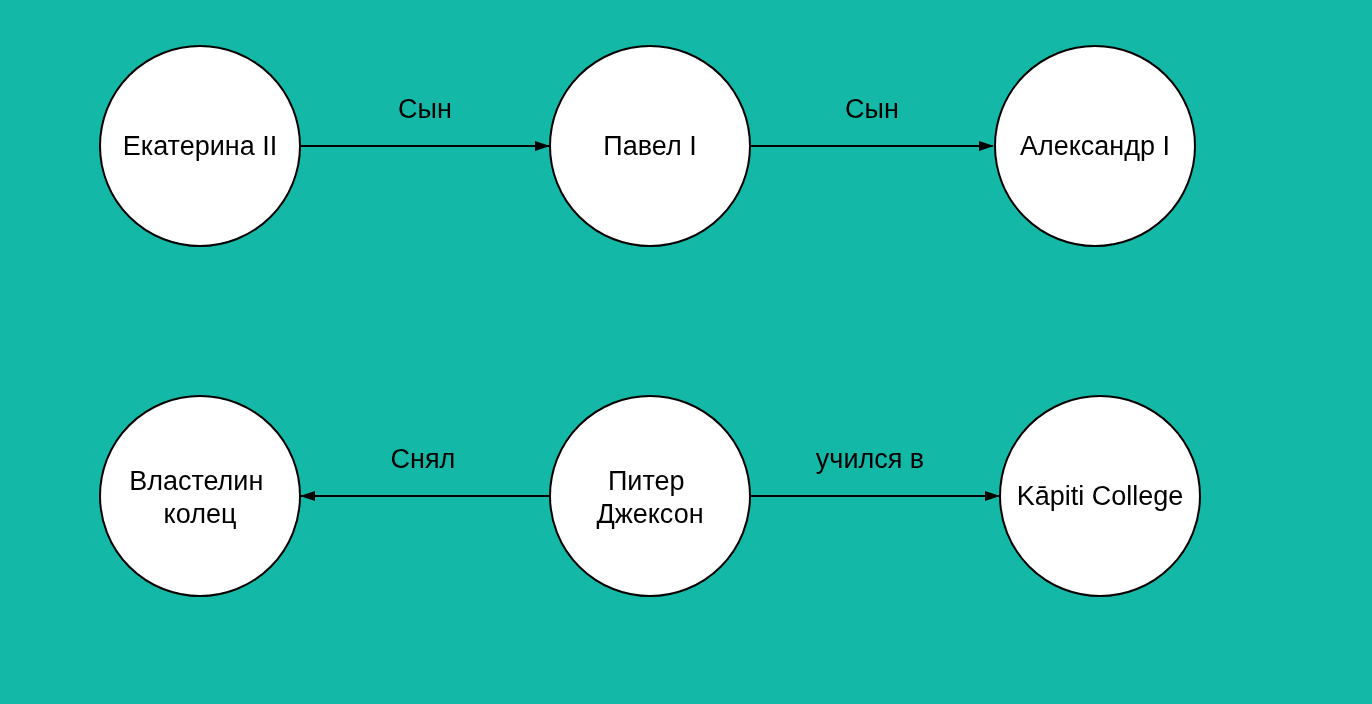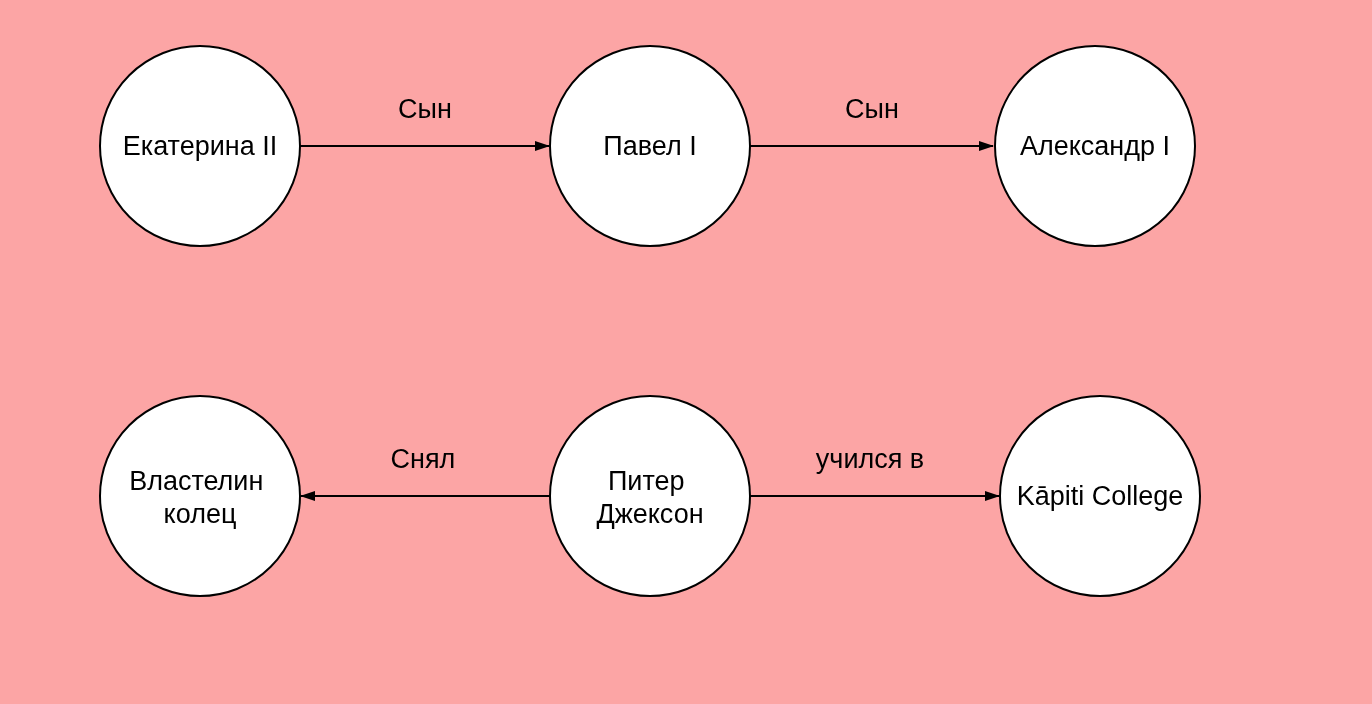--- a/index.html
+++ b/index.html
@@ -6,21 +6,21 @@
     margin: 0;
     padding: 0;
     background: #ffffff;
     width: 1372px;
     height: 704px;
     overflow: hidden;
   }
   .canvas-wrap {
     width: 1372px;
     height: 704px;
-    background: #fca5a5;
+    background: #14b8a6;
   }
   svg {
     display: block;
     font-family: "Liberation Sans", sans-serif;
   }
   .node-circle {
     fill: #ffffff;
     stroke: #000000;
     stroke-width: 2;
   }

